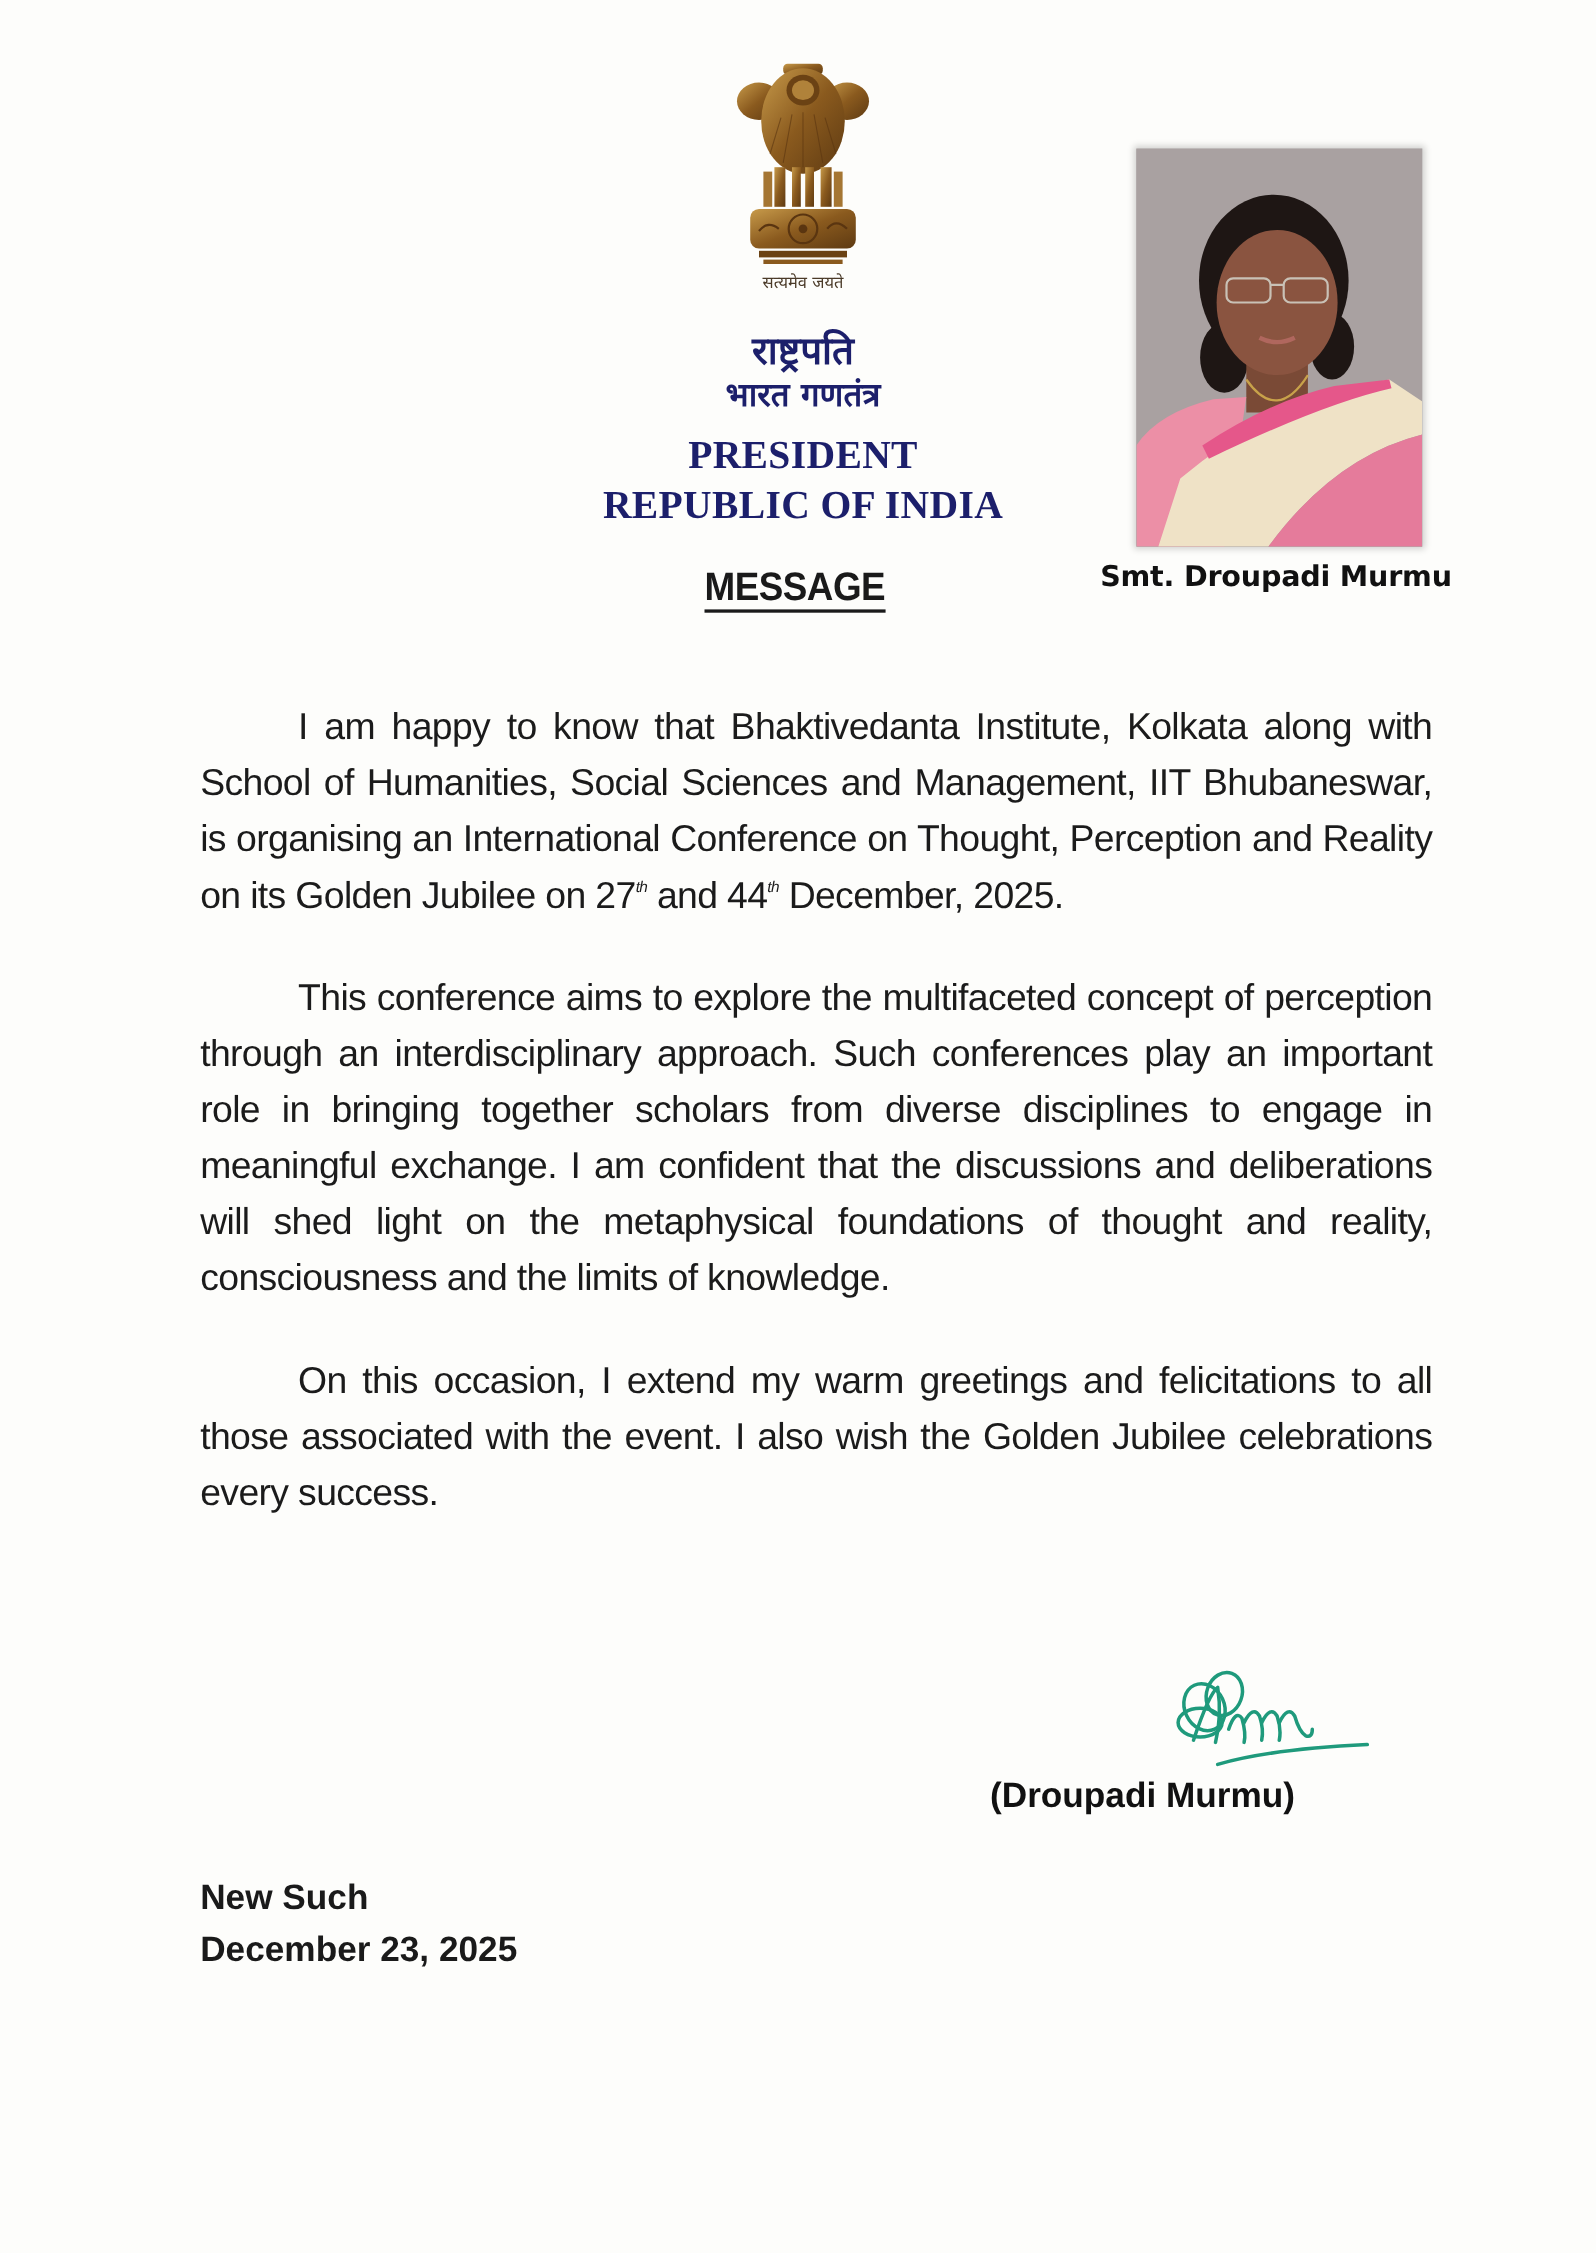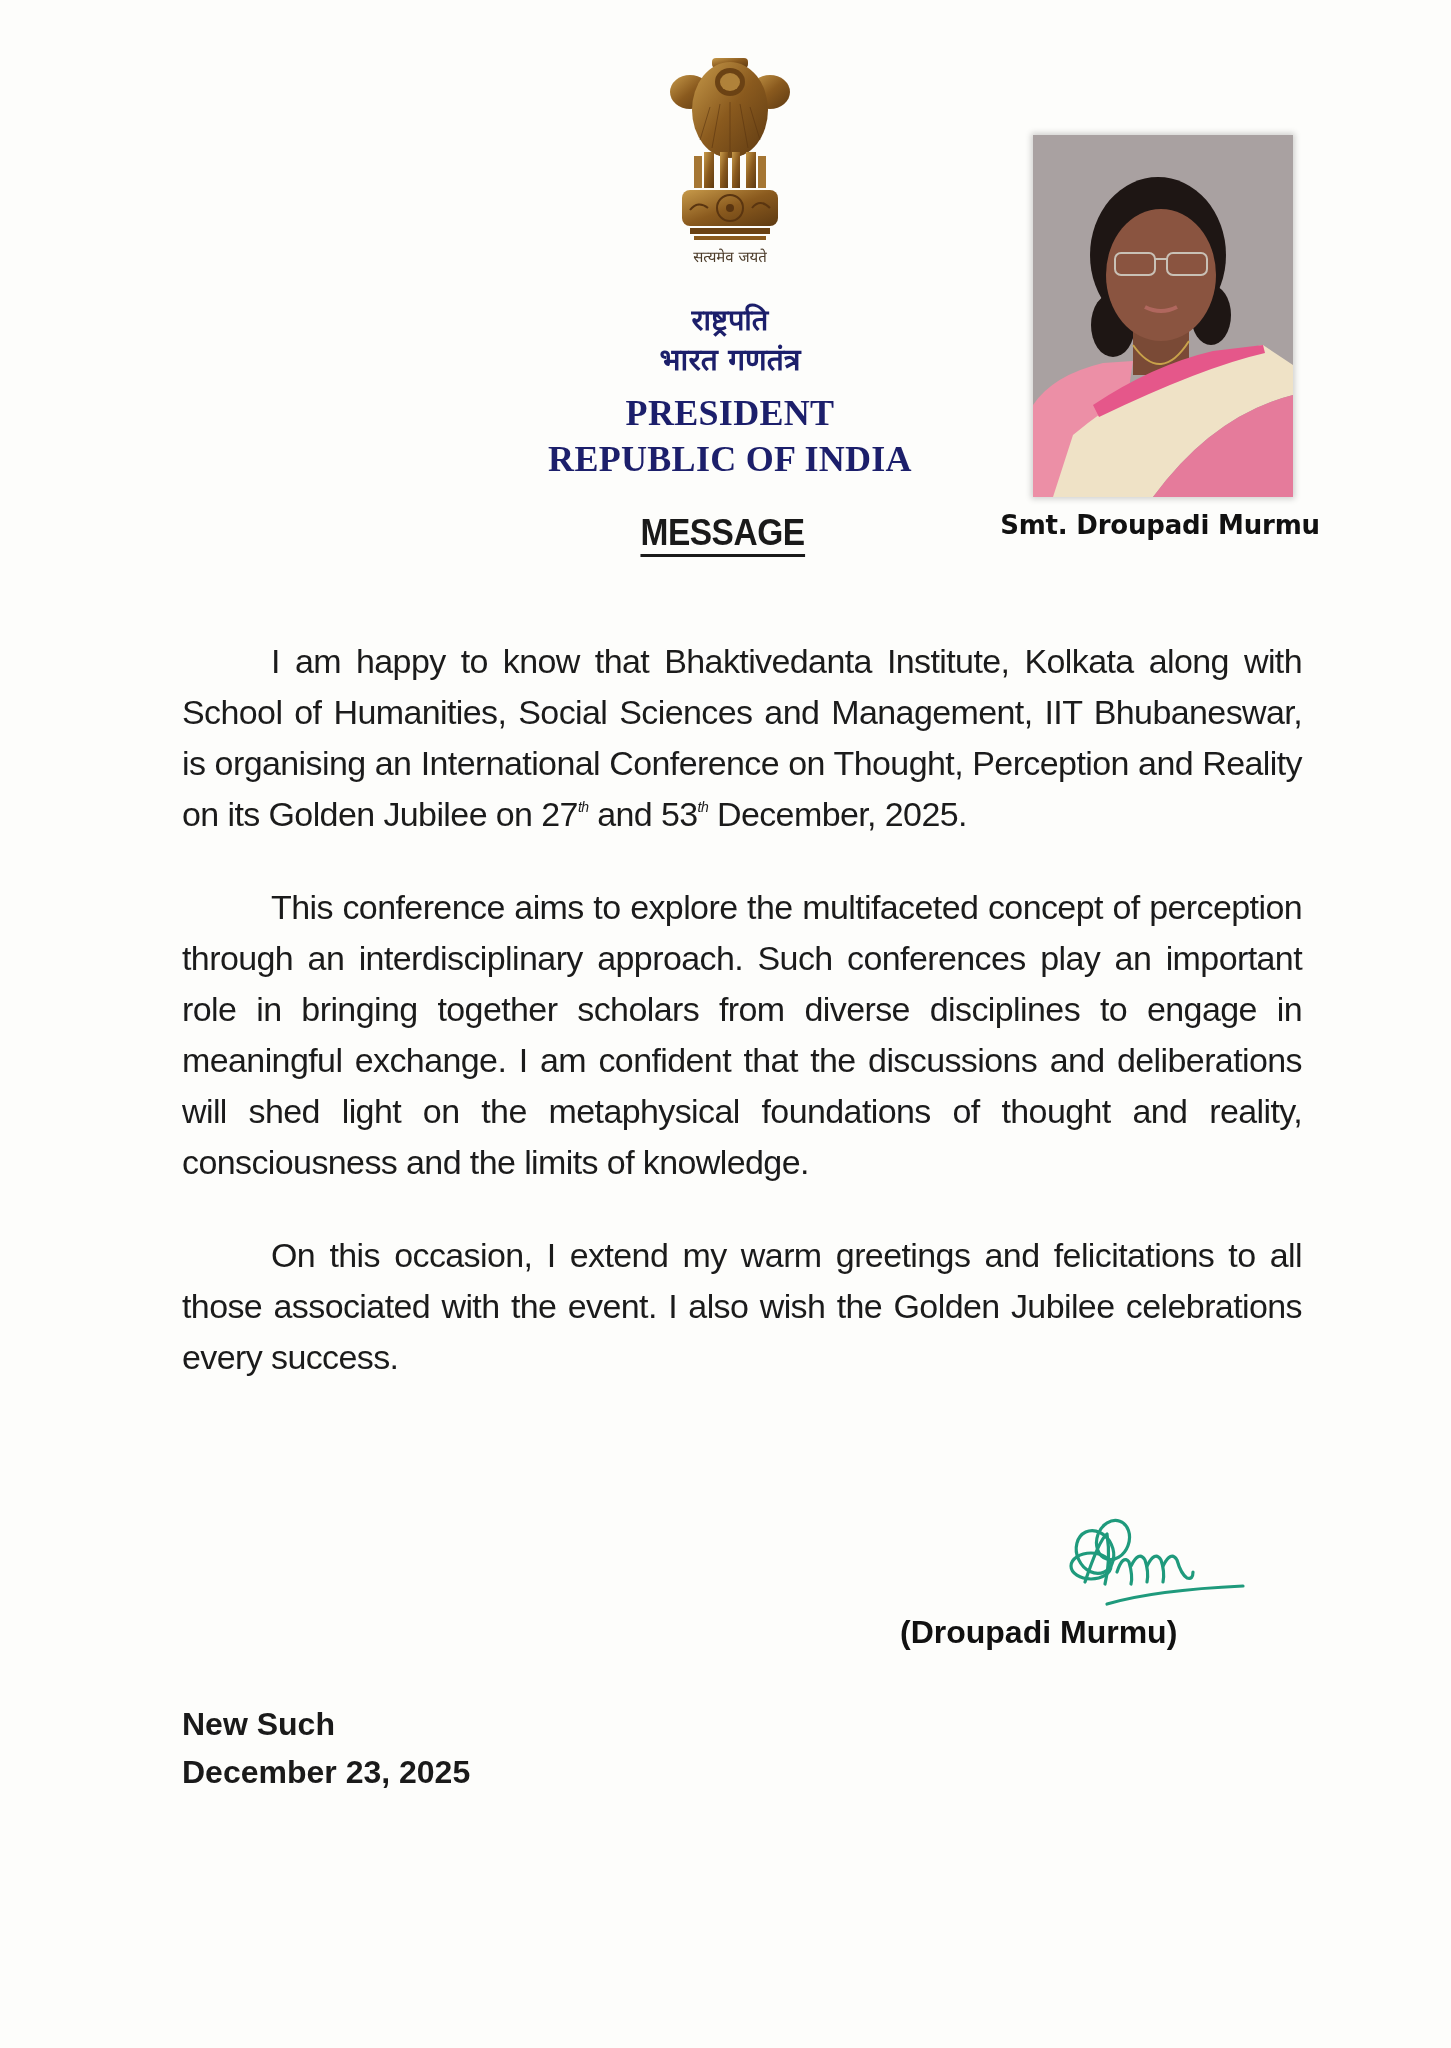--- a/index.html
+++ b/index.html
@@ -48,21 +48,21 @@
       position: absolute;
       left: 480px;
       top: 300px;
       width: 500px;
       text-align: center;
       color: #1c1f6b;
     }
     .hindi-1 {
       font-family: "DejaVu Serif", serif;
       font-weight: bold;
-      font-size: 29px;
+      font-size: 35px;
       line-height: 40px;
       height: 40px;
     }
     .hindi-2 {
       font-family: "DejaVu Serif", serif;
       font-weight: bold;
       font-size: 30px;
       line-height: 40px;
       height: 50px;
     }
@@ -266,21 +266,21 @@
       <path d="M100 210 Q128 250 156 206" stroke="#c8a24a" stroke-width="2" fill="none"></path>
     </svg>
   </div>
   <div class="portrait-caption">Smt. Droupadi Murmu</div>
 
   <div class="message-heading">
     <span>MESSAGE</span>
   </div>
 
   <div class="body-text">
-    <p class="para-1"><span>I am happy to know that Bhaktivedanta Institute, Kolkata along with School of Humanities, Social Sciences and Management, IIT Bhubaneswar, is organising an International Conference on Thought, Perception and Reality on its Golden Jubilee on 27</span><sup>th</sup><span> and 53</span><sup>th</sup><span> December, 2025.</span></p>
+    <p class="para-1"><span>I am happy to know that Bhaktivedanta Institute, Kolkata along with School of Humanities, Social Sciences and Management, IIT Bhubaneswar, is organising an International Conference on Thought, Perception and Reality on its Golden Jubilee on 27</span><sup>th</sup><span> and 44</span><sup>th</sup><span> December, 2025.</span></p>
     <p class="para-2">This conference aims to explore the multifaceted concept of perception through an interdisciplinary approach. Such conferences play an important role in bringing together scholars from diverse disciplines to engage in meaningful exchange. I am confident that the discussions and deliberations will shed light on the metaphysical foundations of thought and reality, consciousness and the limits of knowledge.</p>
     <p class="para-3">On this occasion, I extend my warm greetings and felicitations to all those associated with the event. I also wish the Golden Jubilee celebrations every success.</p>
   </div>
 
   <div class="signature">
     <svg viewBox="0 0 240 120" xmlns="http://www.w3.org/2000/svg">
       <g fill="none" stroke="#1f9a7c" stroke-width="3.2" stroke-linecap="round" stroke-linejoin="round">
         <ellipse cx="40" cy="52" rx="18" ry="22" transform="rotate(-25 40 52)"></ellipse>
         <ellipse cx="58" cy="40" rx="16" ry="20" transform="rotate(20 58 40)"></ellipse>
         <ellipse cx="36" cy="66" rx="20" ry="13"></ellipse>

